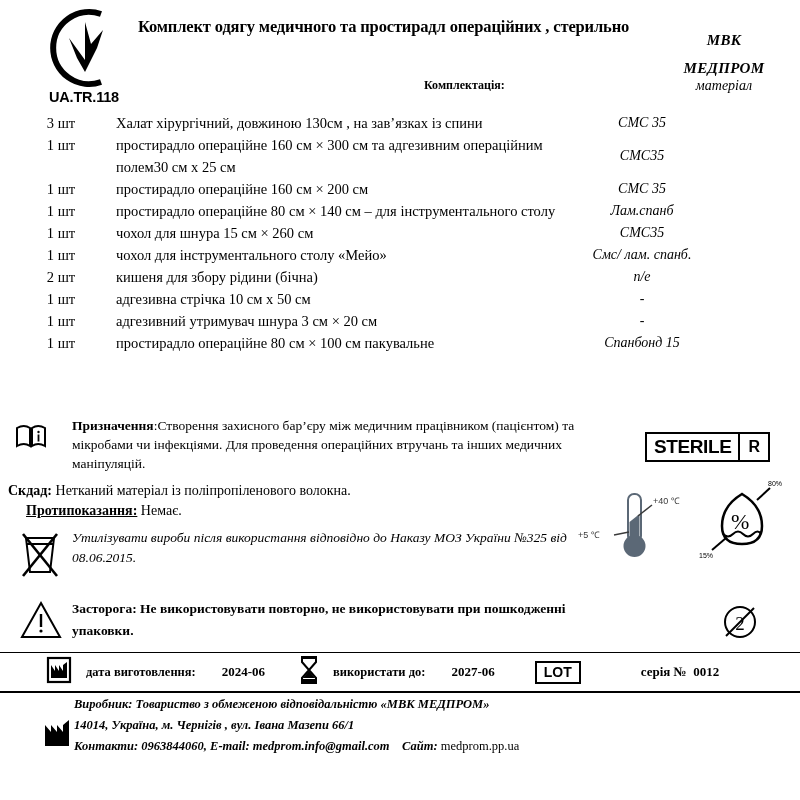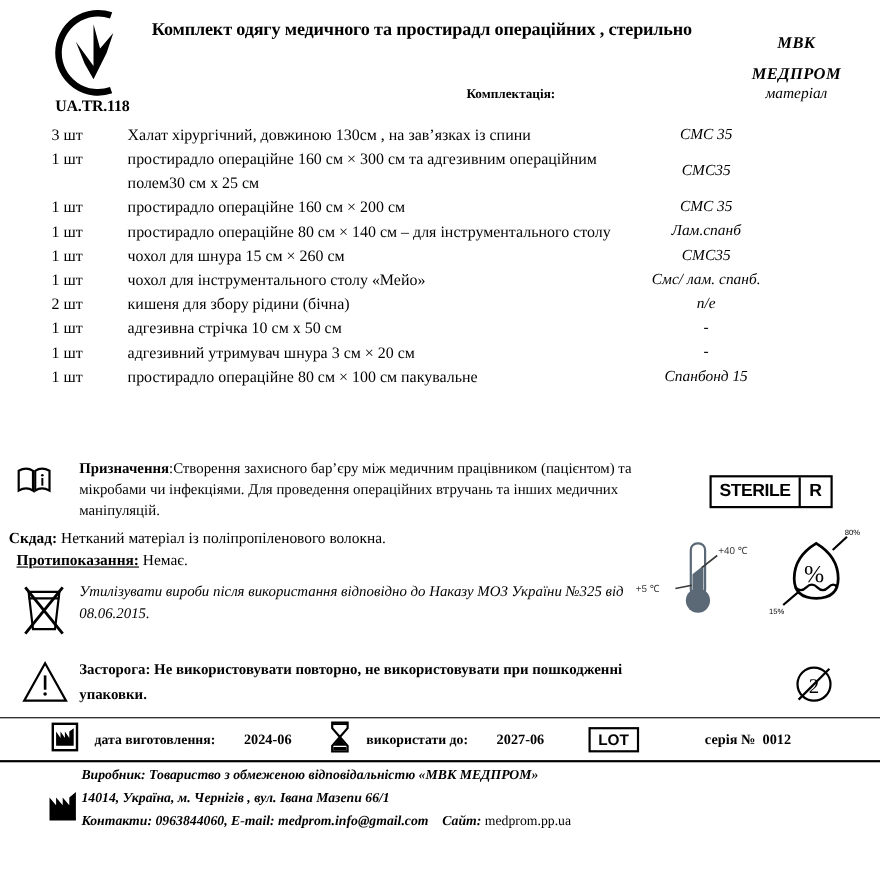--- a/index.html
+++ b/index.html
@@ -31,21 +31,21 @@
   }
   .cert-mark {
     position: absolute;
     left: 28px;
     top: 8px;
     width: 112px;
     text-align: center;
   }
   .cert-mark svg { display: block; margin: 0 auto; }
   .cert-code {
-    font-family: Liberation Serif, serif;
+    font-family: Liberation Sans, sans-serif;
     font-size: 14.5px;
     font-weight: 700;
     letter-spacing: -0.2px;
     margin-top: 1px;
   }
   .title {
     position: absolute;
     left: 138px;
     top: 18px;
     width: 580px;
@@ -138,21 +138,21 @@
   .composition {
     position: absolute;
     left: 8px;
     top: 68px;
     font-size: 14px;
     line-height: 14px;
   }
   .composition b { font-weight: 700; }
   .contra {
     position: absolute;
-    left: 15px;
+    left: 26px;
     top: 86px;
     font-size: 14px;
     line-height: 18px;
   }
   .contra b {
     font-weight: 700;
     text-decoration: underline;
   }
 
   
@@ -161,21 +161,21 @@
     left: 645px;
     top: 432px;
     border: 2.5px solid #000;
     display: flex;
     height: 26px;
     background: #fff;
   }
   .sterile-word {
     padding: 0 7px;
     font-family: "Liberation Sans", sans-serif;
-    font-size: 16px;
+    font-size: 19px;
     font-weight: 700;
     line-height: 26px;
     letter-spacing: -0.4px;
   }
   .sterile-r {
     border-left: 2.5px solid #000;
     padding: 0 8px;
     font-family: "Liberation Sans", sans-serif;
     font-size: 16px;
     font-weight: 700;

